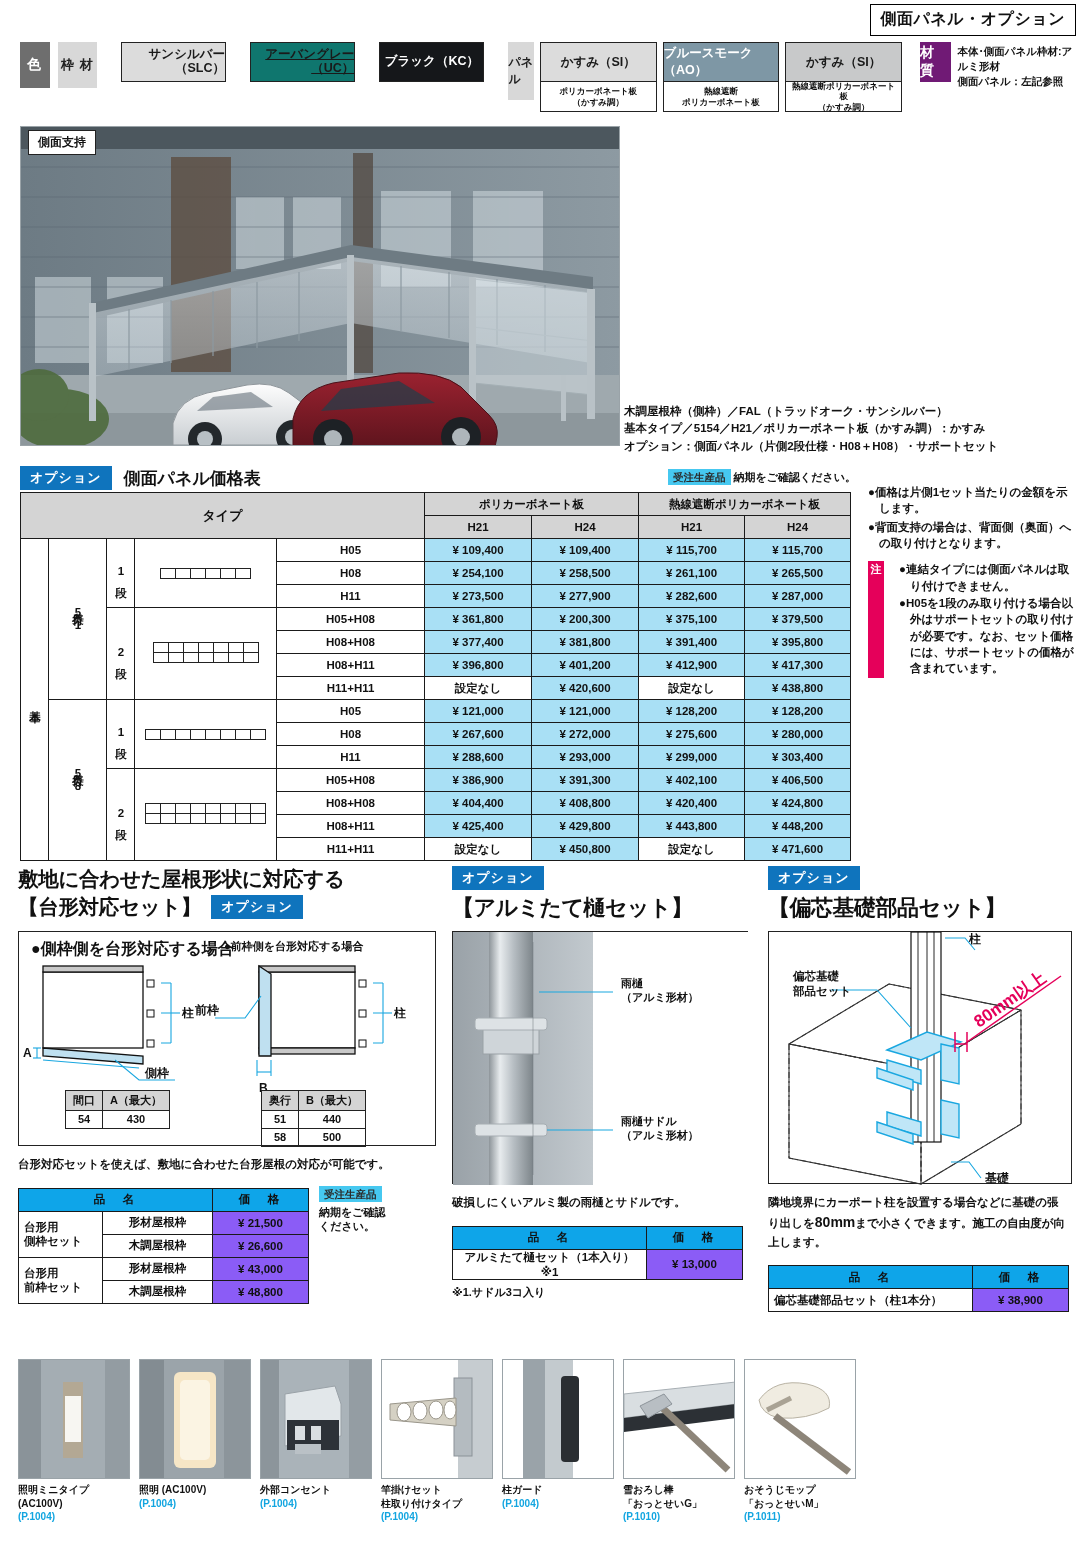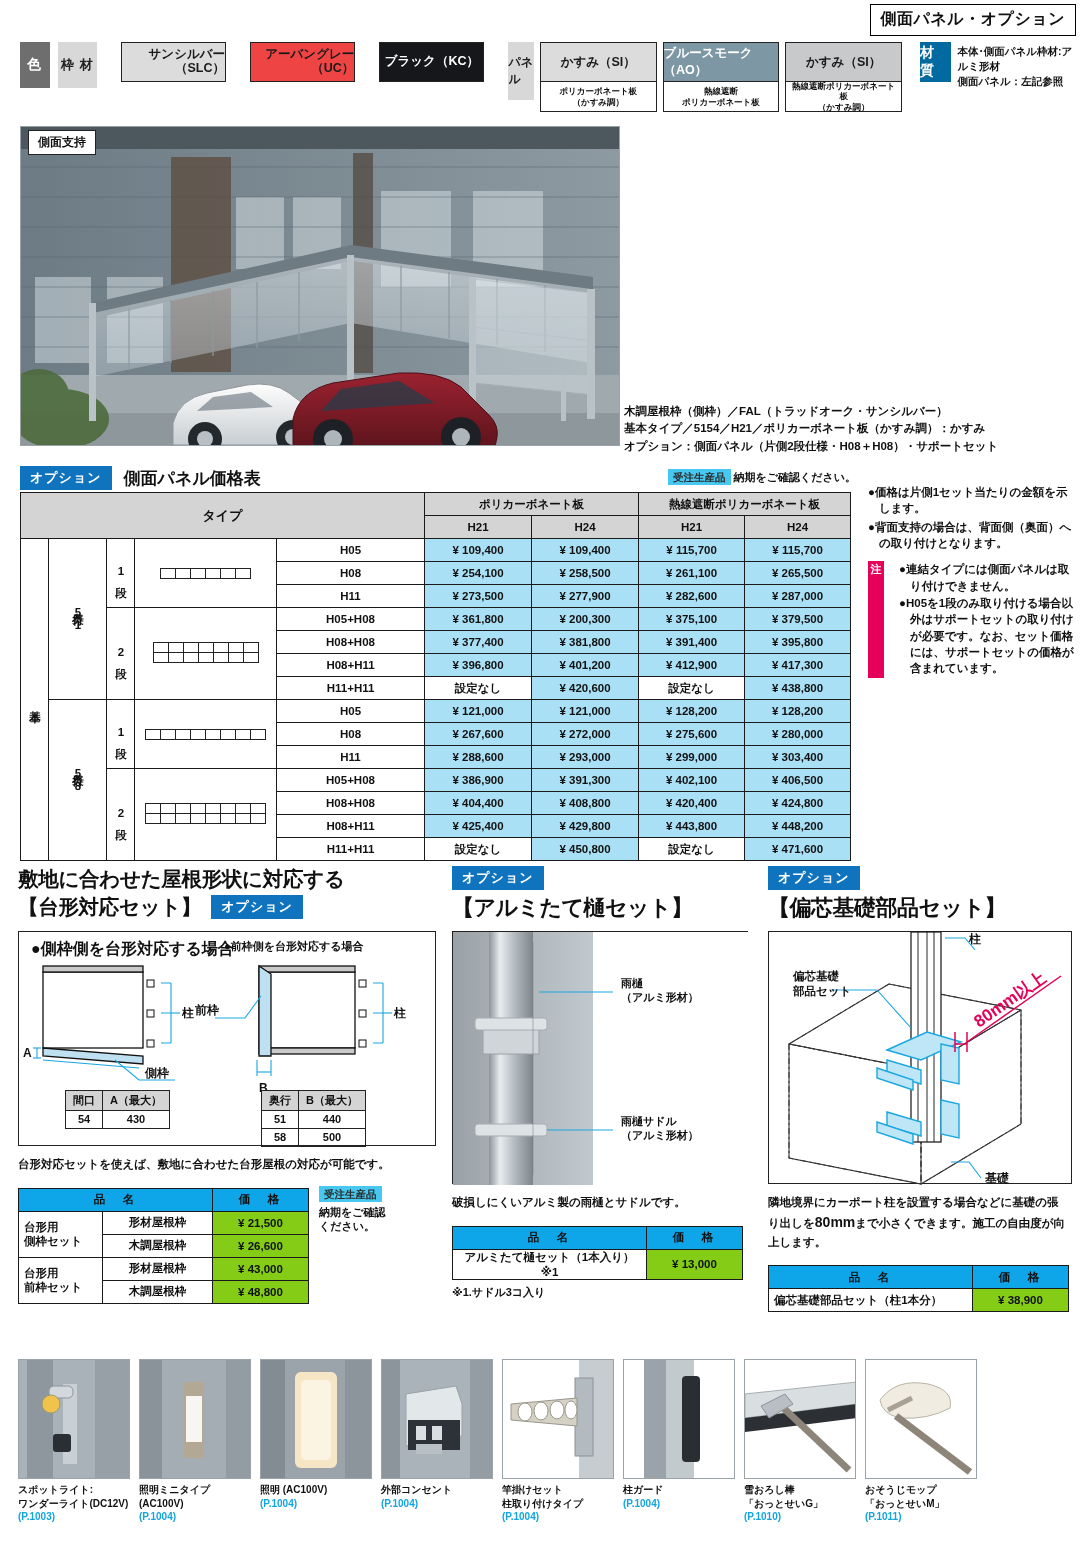--- a/index.html
+++ b/index.html
@@ -43,21 +43,21 @@
   .panel-top{
     height:40px; border:1.4px solid #222; display:flex; align-items:center;
     justify-content:center; font-size:12.5px; font-weight:bold;
   }
   .panel-bot{
     height:30px; border:1.4px solid #222; border-top:none; display:flex;
     align-items:center; justify-content:center; text-align:center;
     font-size:8.5px; line-height:1.25; font-weight:bold; padding:0 2px;
   }
   .mat-lbl{
-    background:#0369a1; color:#fff; font-weight:bold; font-size:14px;
+    background:#701a75; color:#fff; font-weight:bold; font-size:14px;
     width:42px; height:40px; display:flex; align-items:center; justify-content:center;
     margin-left:18px; letter-spacing:1px;
   }
   .mat-txt{ margin-left:6px; font-size:10.5px; font-weight:bold; line-height:1.45; padding-top:2px;}
 
   
   .hero{
     position:absolute; left:20px; top:126px; width:600px; height:320px;
     border:1px solid #9aa3a8; overflow:hidden;
     background:linear-gradient(#cfd8dd,#e6ebee);
@@ -131,21 +131,21 @@
   .mini-tbl th{ background:#d4d4d4;text-align:center; }
 
   .body-txt{ font-size:11.5px; line-height:1.55; font-weight:bold; }
 
   table.ptbl{ border-collapse:collapse; width:100%; table-layout:fixed; }
   table.ptbl td, table.ptbl th{
     border:1px solid #1a1a1a; font-size:11.5px; font-weight:bold;
     text-align:center; height:23px; padding:0 4px; color:#111;
   }
   table.ptbl th{ background:#0ea5e9; letter-spacing:3px; }
-  .pcell{ background:#84cc16; text-align:right; padding-right:12px; font-size:13px; }
+  .pcell{ background:#8b5cf6; text-align:right; padding-right:12px; font-size:13px; }
 
   
   .common{ position:absolute; left:18px; top:1350px; width:1057px; }
   .common-bar{
     background:#0f74bd; color:#fff; text-align:center; font-size:14px;
     font-weight:bold; padding:6px 0; letter-spacing:2px;
   }
   .opt-row{ display:flex; gap:9px; margin-top:9px; }
   .opt-item{ width:112px; }
   .opt-thumb{
@@ -164,21 +164,21 @@
 <div class="page-tab">側面パネル・オプション</div>
 
 <div class="spec-bar">
   <div class="spec-row">
     <div class="lbl-dark">色</div>
     <div class="lbl-light" style="margin-left:8px;">枠 材</div>
 
     <div class="swatch" style="background:#dcdcdc;color:#1a1a1a;">
         <span>サンシルバー（SLC）</span>
       </div>
-    <div class="swatch" style="background:#ef4444;color:#1a1a1a;">
+    <div class="swatch" style="background:#0f766e;color:#1a1a1a;text-decoration:underline;">
         <span>アーバングレー（UC）</span>
       </div>
     <div class="swatch" style="background:#15171a;color:#ffffff;">
         <span>ブラック（KC）</span>
       </div>
 
     <div class="panel-lbl">パネル</div>
 
     <div class="panel-col">
       <div class="panel-top" style="background:#dcdcdc;color:#1a1a1a;">かすみ（SI）</div>
@@ -803,38 +803,20 @@
       <td style="text-align:left;padding-left:5px;">偏芯基礎部品セット（柱1本分）</td>
       <td class="pcell">¥ 38,900</td>
     </tr>
   </tbody>
     </table>
 </div>
 
 <div class="common">
   <div class="opt-row">
 
-    <div class="opt-item">
-      <div class="opt-thumb">
-        <svg width="112" height="120" viewBox="0 0 112 120">
-          <rect width="112" height="120" fill="#a9b2b8"></rect>
-          <rect x="8" y="0" width="26" height="120" fill="#8e979e"></rect>
-          <rect x="76" y="0" width="36" height="120" fill="#97a0a6"></rect>
-          <rect x="44" y="24" width="14" height="80" fill="#c9d0d4"></rect>
-          <rect x="30" y="26" width="24" height="12" rx="5" fill="#d2d8dc" stroke="#8e979e"></rect>
-          <circle cx="32" cy="44" r="9" fill="#f0c44a" stroke="#9c9c6c"></circle>
-          <rect x="34" y="74" width="18" height="18" rx="3" fill="#2b2f33"></rect>
-        </svg>
-      </div>
-      <div class="opt-cap">
-        <div>スポットライト:</div>
-        <div>ワンダーライト(DC12V)</div>
-        <div class="pg">(P.1003)</div>
-      </div>
-    </div>
 
     <div class="opt-item">
       <div class="opt-thumb">
         <svg width="112" height="120" viewBox="0 0 112 120">
           <rect width="112" height="120" fill="#a4adb3"></rect>
           <rect x="0" y="0" width="22" height="120" fill="#8a9399"></rect>
           <rect x="86" y="0" width="26" height="120" fill="#939ca2"></rect>
           <rect x="44" y="22" width="20" height="76" fill="#b3a894"></rect>
           <rect x="46" y="36" width="16" height="46" fill="#f7f6f2"></rect>
         </svg>

